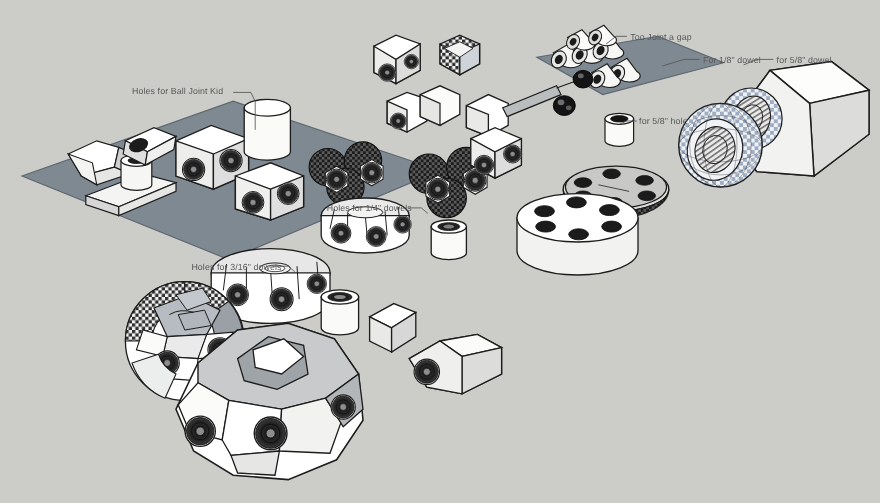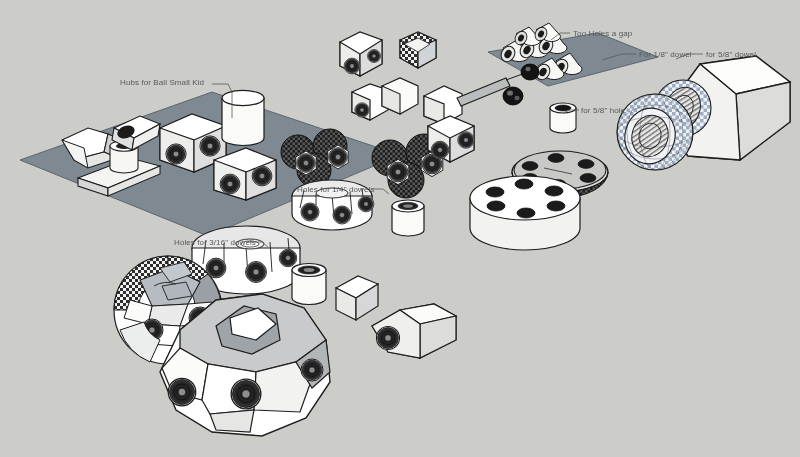--- a/index.html
+++ b/index.html
@@ -436,22 +436,22 @@
       <polyline points="570,33 560,33 551,40"></polyline>
       <polyline points="636,54 622,54 602,60"></polyline>
       <polyline points="703,54 688,54 676,59"></polyline>
       <polyline points="579,110 570,110 563,113"></polyline>
       <polyline points="372,189 383,189 389,194"></polyline>
       <polyline points="247,242 262,242 268,247"></polyline>
     </g>
   </svg>
 
   <div>
-    <div class="lbl" style="left:120px;top:78px">Hubs for Ball Small Kid</div>
-    <div class="lbl" style="left:573px;top:29px">Too Holes a gap</div>
+    <div class="lbl" style="left:120px;top:78px">Holes for Ball Joint Kid</div>
+    <div class="lbl" style="left:573px;top:29px">Too Joint a gap</div>
     <div class="lbl" style="left:639px;top:50px">For 1/8" dowel</div>
     <div class="lbl" style="left:706px;top:50px">for 5/8" dowel</div>
     <div class="lbl" style="left:581px;top:106px">for 5/8" hole</div>
     <div class="lbl" style="left:297px;top:185px">Holes for 1/4" dowels</div>
     <div class="lbl" style="left:174px;top:238px">Holes for 3/16" dowels</div>
   </div>
 
 </div>
 
 </body></html>

